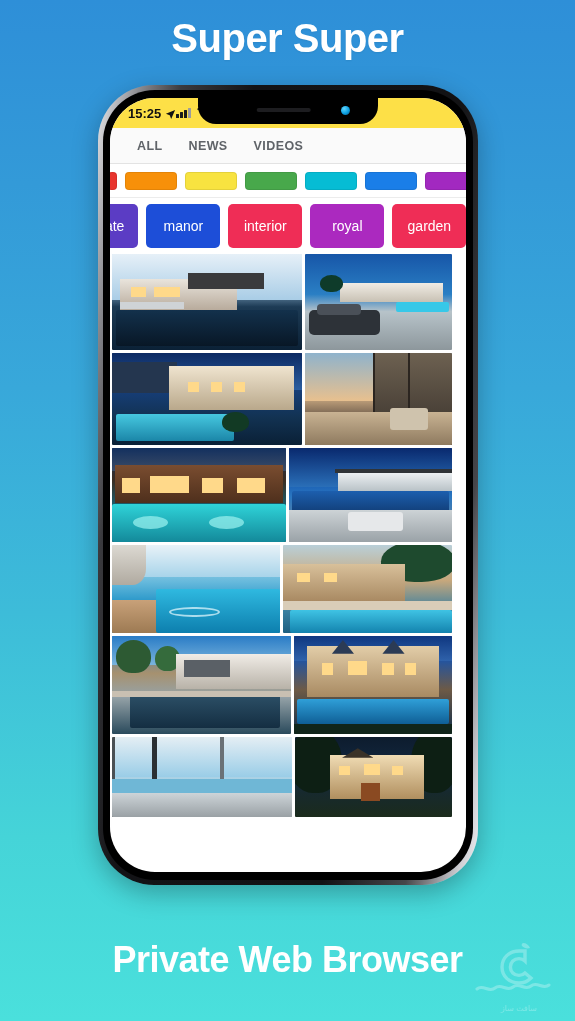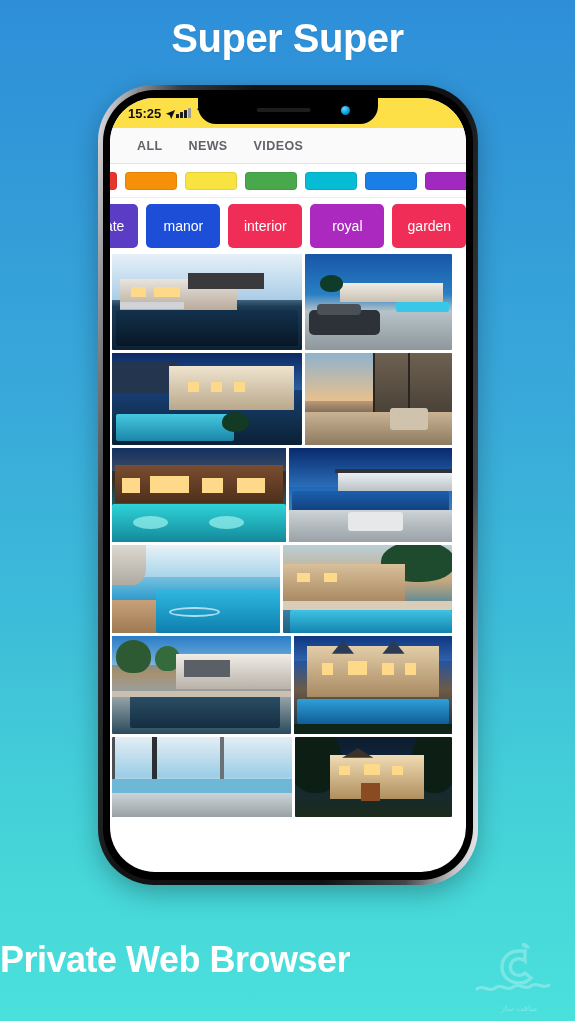--- a/index.html
+++ b/index.html
@@ -12,21 +12,21 @@
 
   
   .headline{
     position:absolute; left:0; right:0; top:16px;
     text-align:center; color:#ffffff;
     font-size:40px; font-weight:bold; letter-spacing:-0.5px;
     text-shadow:0 1px 2px rgba(0,0,0,.07);
   }
   .footline{
     position:absolute; left:0; right:0; bottom:40px;
-    text-align:left; color:#ffffff;
+    text-align:center; color:#ffffff;
     font-size:36px; font-weight:bold; letter-spacing:-0.5px;
   }
 
   
   .watermark{
     position:absolute; right:6px; bottom:4px; width:100px; height:80px;
     opacity:.28; color:#ffffff; pointer-events:none;
   }
   .wm-text{
     position:absolute; bottom:4px; left:0; right:0; text-align:center;

